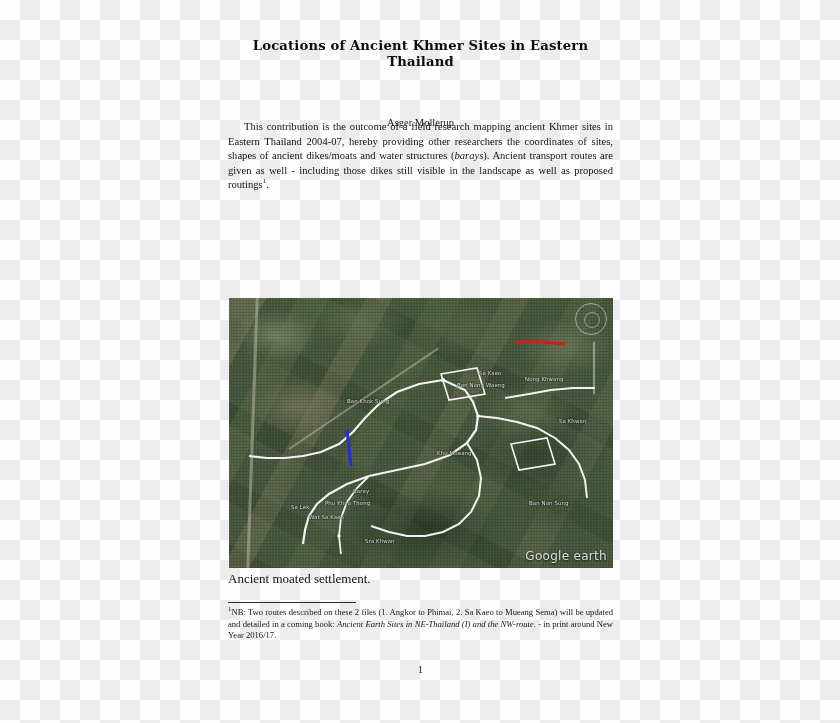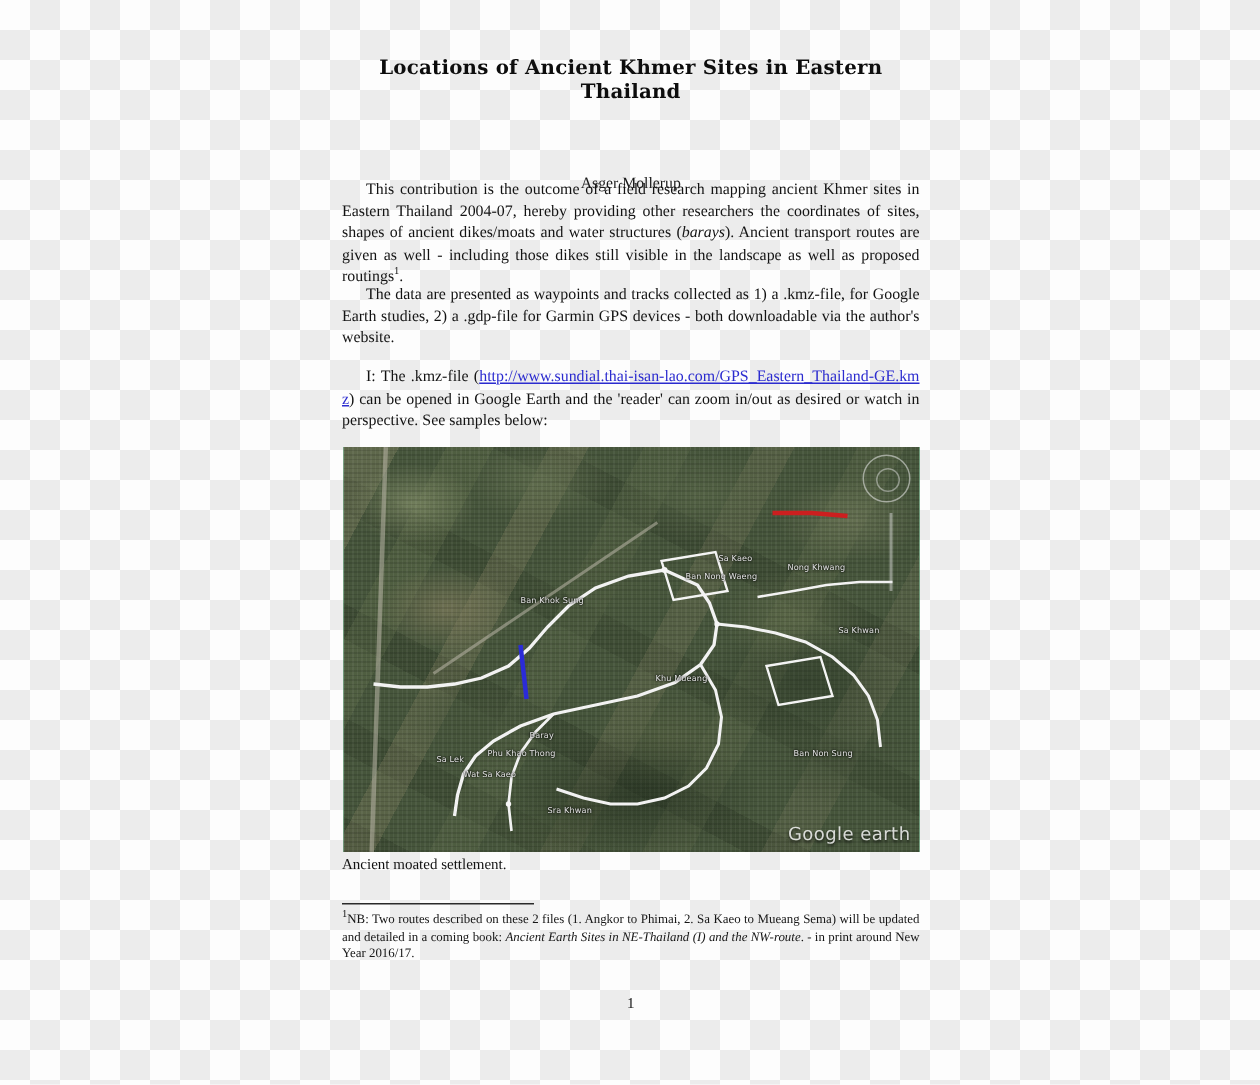--- a/index.html
+++ b/index.html
@@ -209,21 +209,21 @@
     font-family: "DejaVu Sans", "Liberation Sans", sans-serif;
     font-size: 12px;
     letter-spacing: 0.3px;
     text-shadow: 0 1px 2px rgba(0,0,0,0.75);
   }
 
   .caption {
     position: absolute;
     left: 0;
     top: 571px;
-    font-size: 10px;
+    font-size: 13px;
     color: #131313;
     text-align: center;
   }
 
   .fn-rule {
     position: absolute;
     left: 0;
     top: 602px;
     width: 128px;
     height: 0;
@@ -259,25 +259,21 @@
   <div class="doc">
 
     <h1 class="doc-title">Locations of Ancient Khmer Sites in Eastern Thailand</h1>
 
     <p class="doc-author">Asger Mollerup</p>
 
     <div class="body-block p1 indent">
       <span>This contribution is the outcome of a field research mapping ancient Khmer sites in Eastern Thailand 2004-07, hereby providing other researchers the coordinates of sites, shapes of ancient dikes/moats and water structures (</span><span class="it">barays</span><span>). Ancient transport routes are given as well - including those dikes still visible in the landscape as well as proposed routings</span><sup class="fn">1</sup><span>.</span>
     </div>
 
-    <div class="body-block p2 indent">The data are presented as waypoints and tracks collected as 1) a .kmz-file, for Google Earth studies, 2) a .gdp-file for Garmin GPS devices - both downloadable via the author's website.</div>
-
-    <div class="body-block p3 indent">
-      <span>I:  The  .kmz-file  (</span><a class="ext-link" href="#">http://www.sundial.thai-isan-lao.com/GPS_Eastern_Thailand-GE.kmz</a><span>) can be opened in Google Earth and the 'reader' can zoom in/out as desired or watch in perspective. See samples below:</span>
-    </div>
+
 
     <div class="figure">
       <div class="sat"></div>
       <div class="sat-grain"></div>
       <div class="sat-dark"></div>
 
       <div class="road road-v"></div>
       <div class="road road-diag"></div>
 
       <svg class="tracks" viewBox="0 0 384 270" preserveAspectRatio="none">

